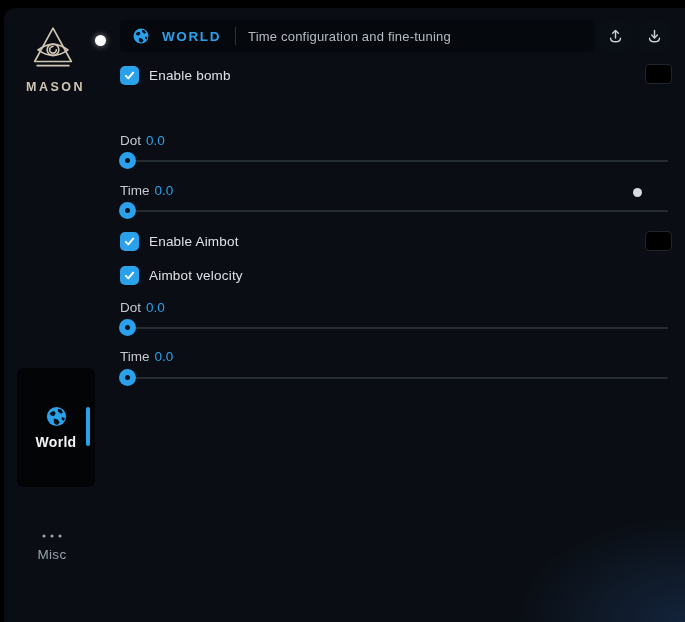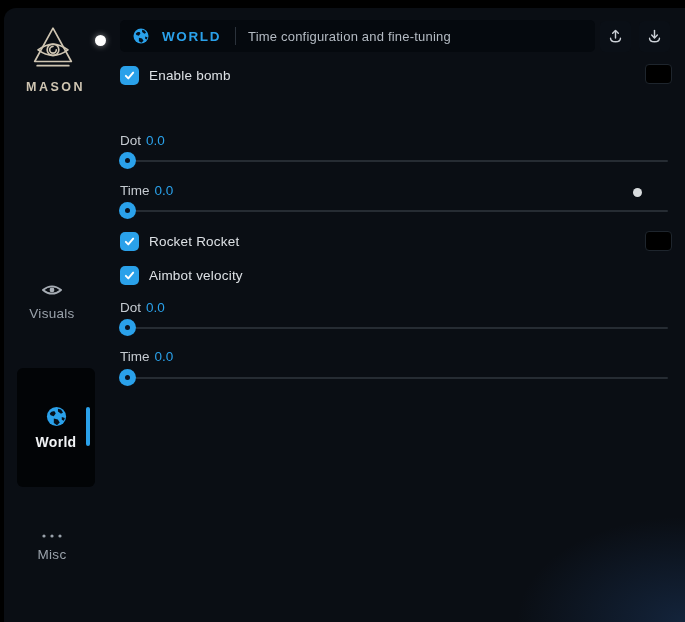--- a/index.html
+++ b/index.html
@@ -75,27 +75,20 @@
       <path d="M30 4 L52 44 L8 44 Z"></path>
       <path d="M12 30 Q30 17 48 30 Q30 43 12 30 Z"></path>
       <circle cx="30" cy="30" r="7"></circle>
       <path d="M30 26 a4 4 0 1 0 4 4"></path>
       <path d="M11 49 H49"></path>
     </svg>
     <div class="logo-text">MASON</div>
   </div>
 
 
-  <div class="nav-item nav-visuals">
-    <svg class="nav-icon" width="22" height="18" viewBox="0 0 24 18" fill="none" stroke="#a7adb5" stroke-width="1.8" stroke-linejoin="round">
-      <path d="M2 9 Q12 1 22 9 Q12 17 2 9 Z"></path>
-      <circle cx="12" cy="9" r="2.6" fill="#a7adb5" stroke="none"></circle>
-    </svg>
-    <span class="nav-label">Visuals</span>
-  </div>
 
   <div class="world-card">
     <svg class="nav-icon" width="23" height="23" viewBox="0 0 24 24">
       <circle cx="12" cy="12" r="10" fill="#2aa1ea"></circle>
       <path fill="#06101a" d="M5 9c1.5-2.2 3.2-2.8 5.2-2.2l1 2-2.1 3-3.1-1L5 9zM13.5 3.8l3.2 1 2.1 3-2.1 1.2-3.2-2.2V3.8zM9.2 14.2l4.2 1 2 3-2.9 2.8-3.3-2.1v-4.7zM17.5 12.5l3.2 1-1 3-2.2-1v-3z"></path>
     </svg>
     <span class="nav-label">World</span>
   </div>
   <div class="world-indicator"></div>
 
@@ -161,21 +154,21 @@
     <div class="track"></div>
     <div class="handle"></div>
   </div>
 
   <div class="cb-row" style="top:232px">
     <span class="checkbox">
       <svg width="13" height="13" viewBox="0 0 16 16" fill="none" stroke="#fff" stroke-width="2.4" stroke-linecap="round" stroke-linejoin="round">
           <path d="M3.5 8.5 6.5 11.5 12.5 4.5"></path>
         </svg>
     </span>
-    <span class="cb-label">Rocket Rocket</span>
+    <span class="cb-label">Enable Aimbot</span>
   </div>
   <div class="swatch" style="top:231px"></div>
 
   <div class="cb-row" style="top:266px">
     <span class="checkbox">
       <svg width="13" height="13" viewBox="0 0 16 16" fill="none" stroke="#fff" stroke-width="2.4" stroke-linecap="round" stroke-linejoin="round">
           <path d="M3.5 8.5 6.5 11.5 12.5 4.5"></path>
         </svg>
     </span>
     <span class="cb-label">Aimbot velocity</span>

